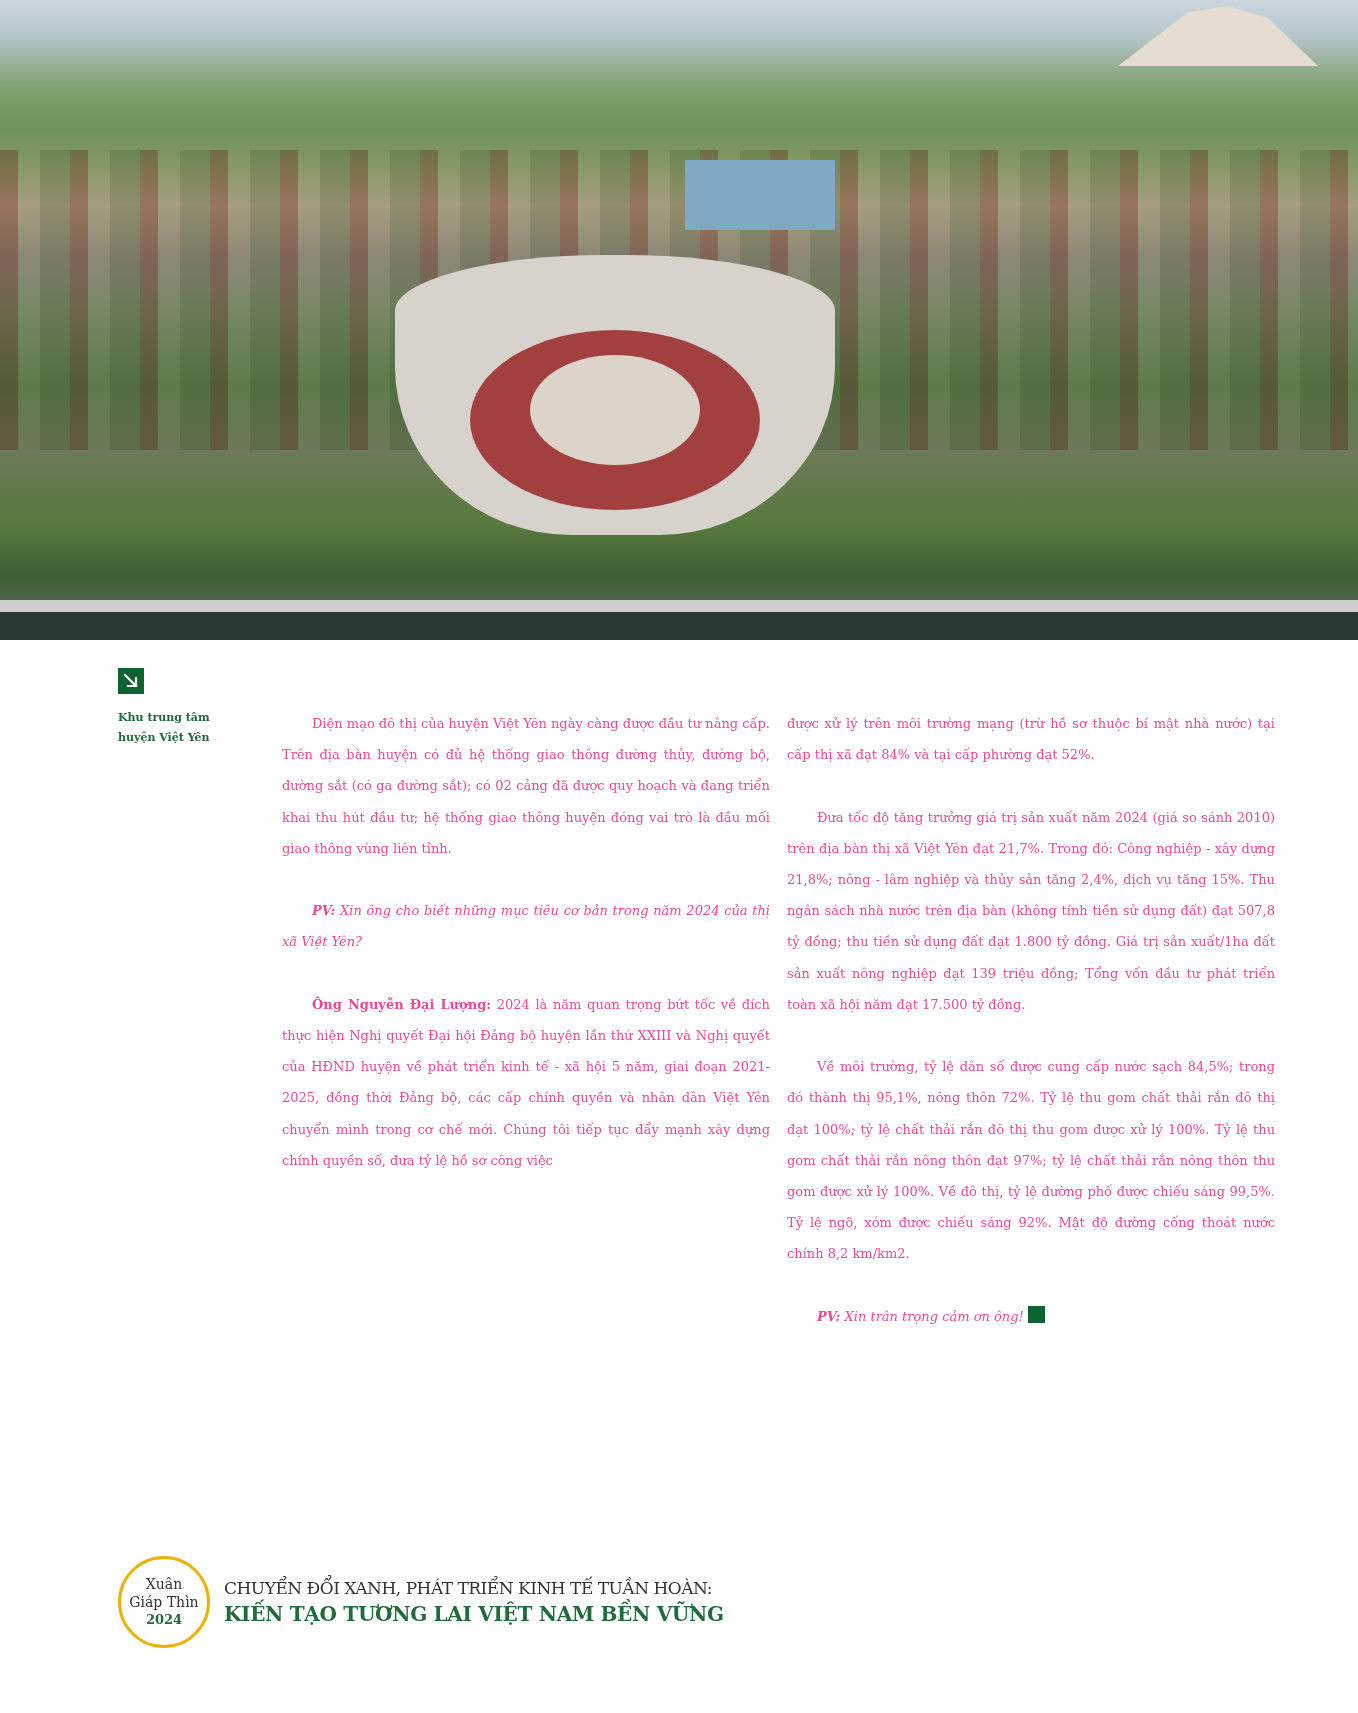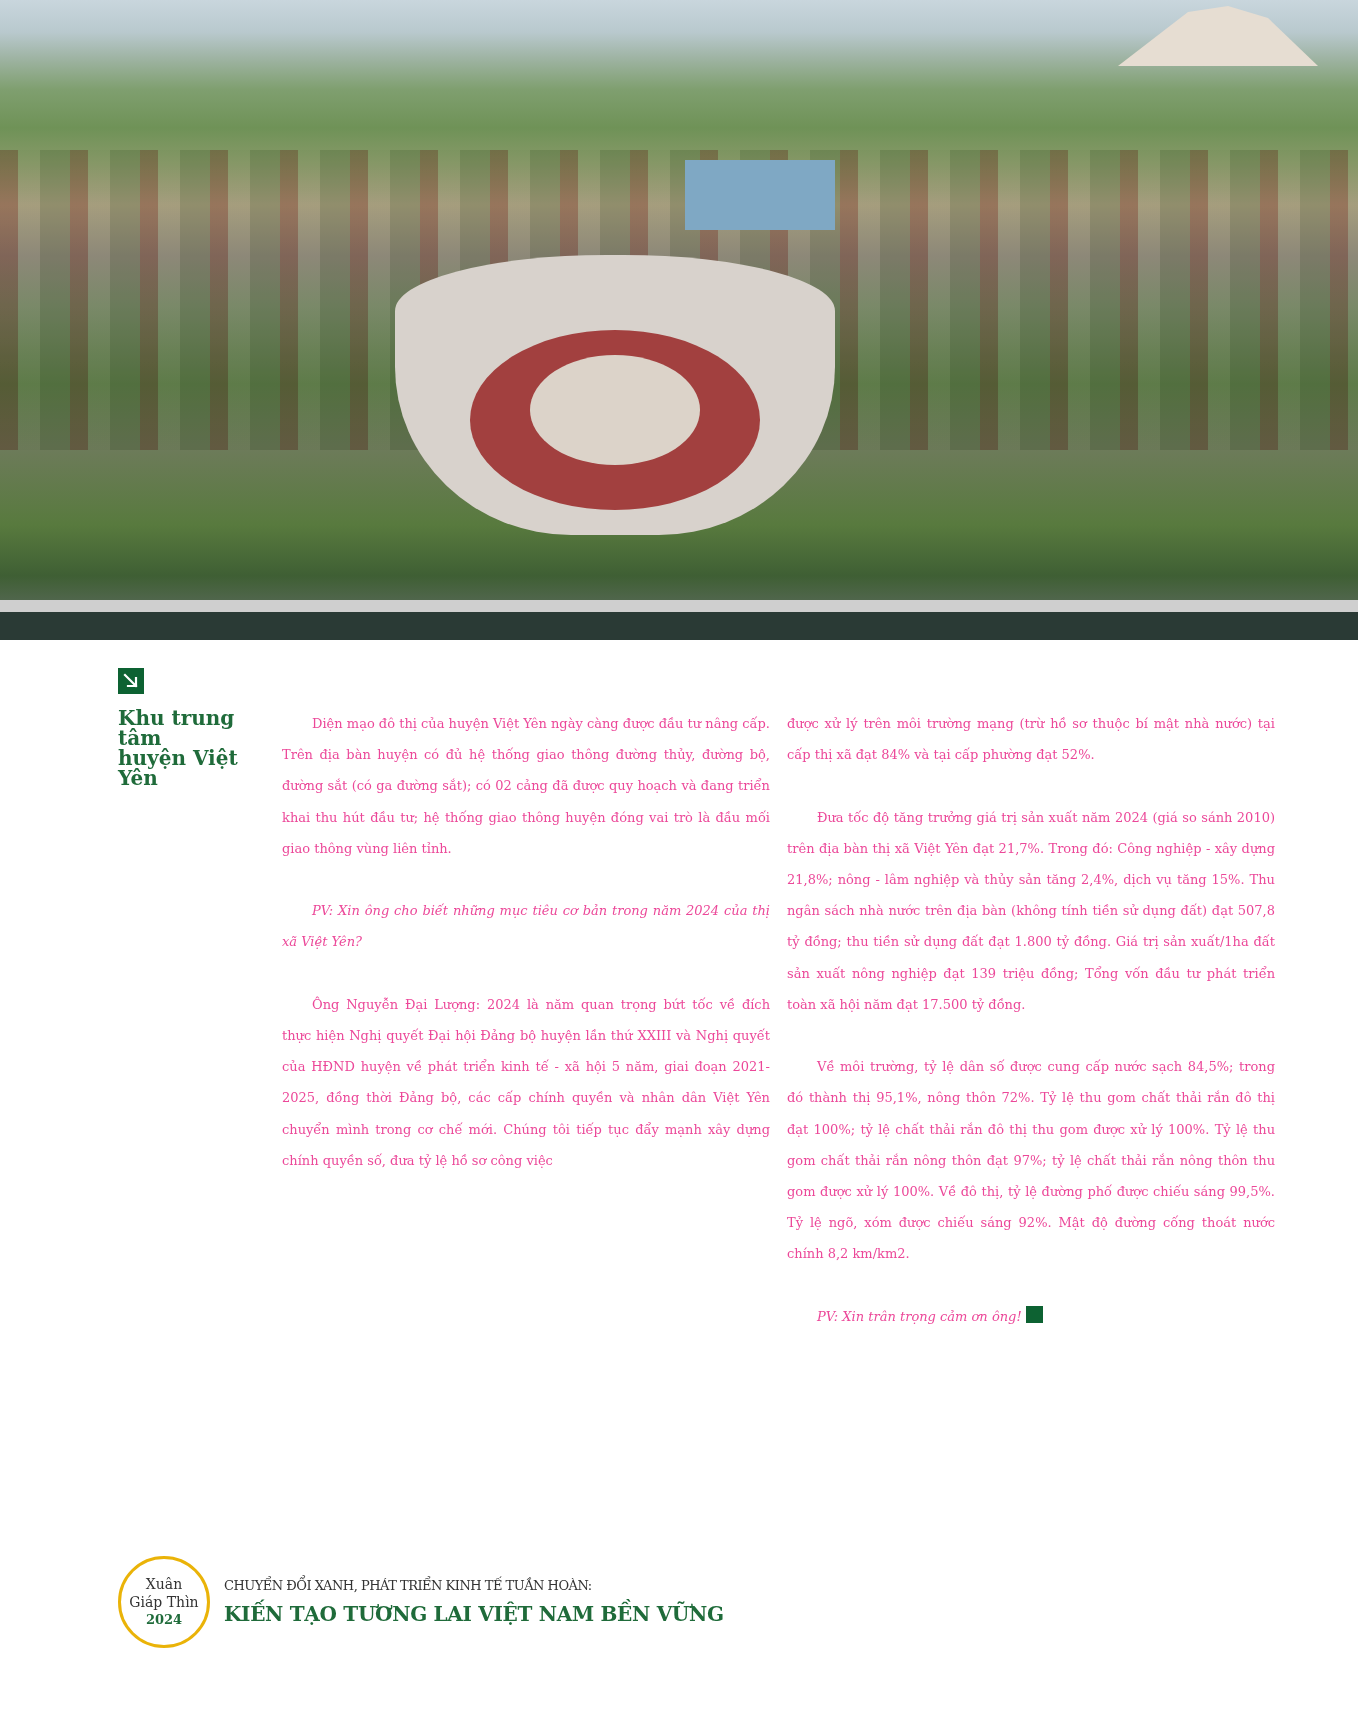--- a/index.html
+++ b/index.html
@@ -11,34 +11,34 @@
   .photo .plaza-inner { position:absolute; left:470px; top:330px; width:290px; height:180px; background:#a2403f; border-radius:50%; }
   .photo .plaza-core { position:absolute; left:530px; top:355px; width:170px; height:110px; background:#dcd3c9; border-radius:50%; }
   .photo .building { position:absolute; left:685px; top:160px; width:150px; height:70px; background:#7fa8c4; }
   .photo .roofs { position:absolute; left:0; top:150px; width:1358px; height:300px;
     background: repeating-linear-gradient(90deg, rgba(180,60,50,0.35) 0 18px, rgba(240,240,235,0.25) 18px 40px, rgba(80,110,60,0.2) 40px 70px); mix-blend-mode:multiply; }
   .photo .water { position:absolute; left:0; top:612px; width:1358px; height:28px; background:#2a3a35; }
   .photo .wall { position:absolute; left:0; top:600px; width:1358px; height:14px; background:#cfcfcf; }
 
   .caption-icon { position:absolute; left:118px; top:668px; width:26px; height:26px; background:#0d6232; display:flex; align-items:center; justify-content:center; }
   .caption-icon svg { width:18px; height:18px; }
-  .caption { position:absolute; left:118px; top:708px; width:140px; font-family:"DejaVu Serif", serif; font-weight:bold; color:#1f6b3a; font-size:20px; line-height:20px; }
+  .caption { position:absolute; left:118px; top:708px; width:140px; font-family:"DejaVu Serif", serif; font-weight:bold; color:#1f6b3a; font-size:11px; line-height:20px; }
 
   .col { position:absolute; top:708px; width:488px; font-size:13px; line-height:31.2px; text-align:justify; color:#ec4899; font-family:"DejaVu Serif", serif; }
   .col p { margin:0 0 31.2px 0; text-indent:30px; }
   .col p.noindent { text-indent:0; }
   .col-left { left:282px; }
   .col-right { left:787px; }
   .col .q { font-style:italic; }
-  .col .b { font-weight:normal;margin-top:28px; }
+  .col .b { font-weight:bold;margin-top:28px; }
   .end-mark { display:inline-block; width:17px; height:17px; background:#0d6232; vertical-align:-2px; margin-left:4px; }
 
   .footer-badge { position:absolute; left:118px; top:1556px; width:92px; height:92px; border:3px solid #eab308; border-radius:50%; text-align:center; font-family:"DejaVu Serif", serif; color:#333; font-size:14px; line-height:18px; box-sizing:border-box; padding-top:16px; }
   .footer-badge .yr { font-weight:bold; color:#1f6b3a; font-size:13px; }
-  .footer-line1 { position:absolute; left:224px; top:1578px; font-family:"DejaVu Serif", serif; font-size:13px; color:#333; letter-spacing:-0.5px; }
+  .footer-line1 { position:absolute; left:224px; top:1578px; font-family:"DejaVu Serif", serif; font-size:17px; color:#333; letter-spacing:-0.5px; }
   .footer-line2 { position:absolute; left:224px; top:1602px; font-family:"DejaVu Serif", serif; font-size:20px; font-weight:bold; color:#1f6b3a; letter-spacing:-0.3px; }
 </style>
 </head>
 <body>
 
 <div class="photo" title="Aerial view of central district square of Việt Yên">
   <div class="mountain"></div>
   <div class="roofs"></div>
   <div class="building"></div>
   <div class="plaza"></div>

